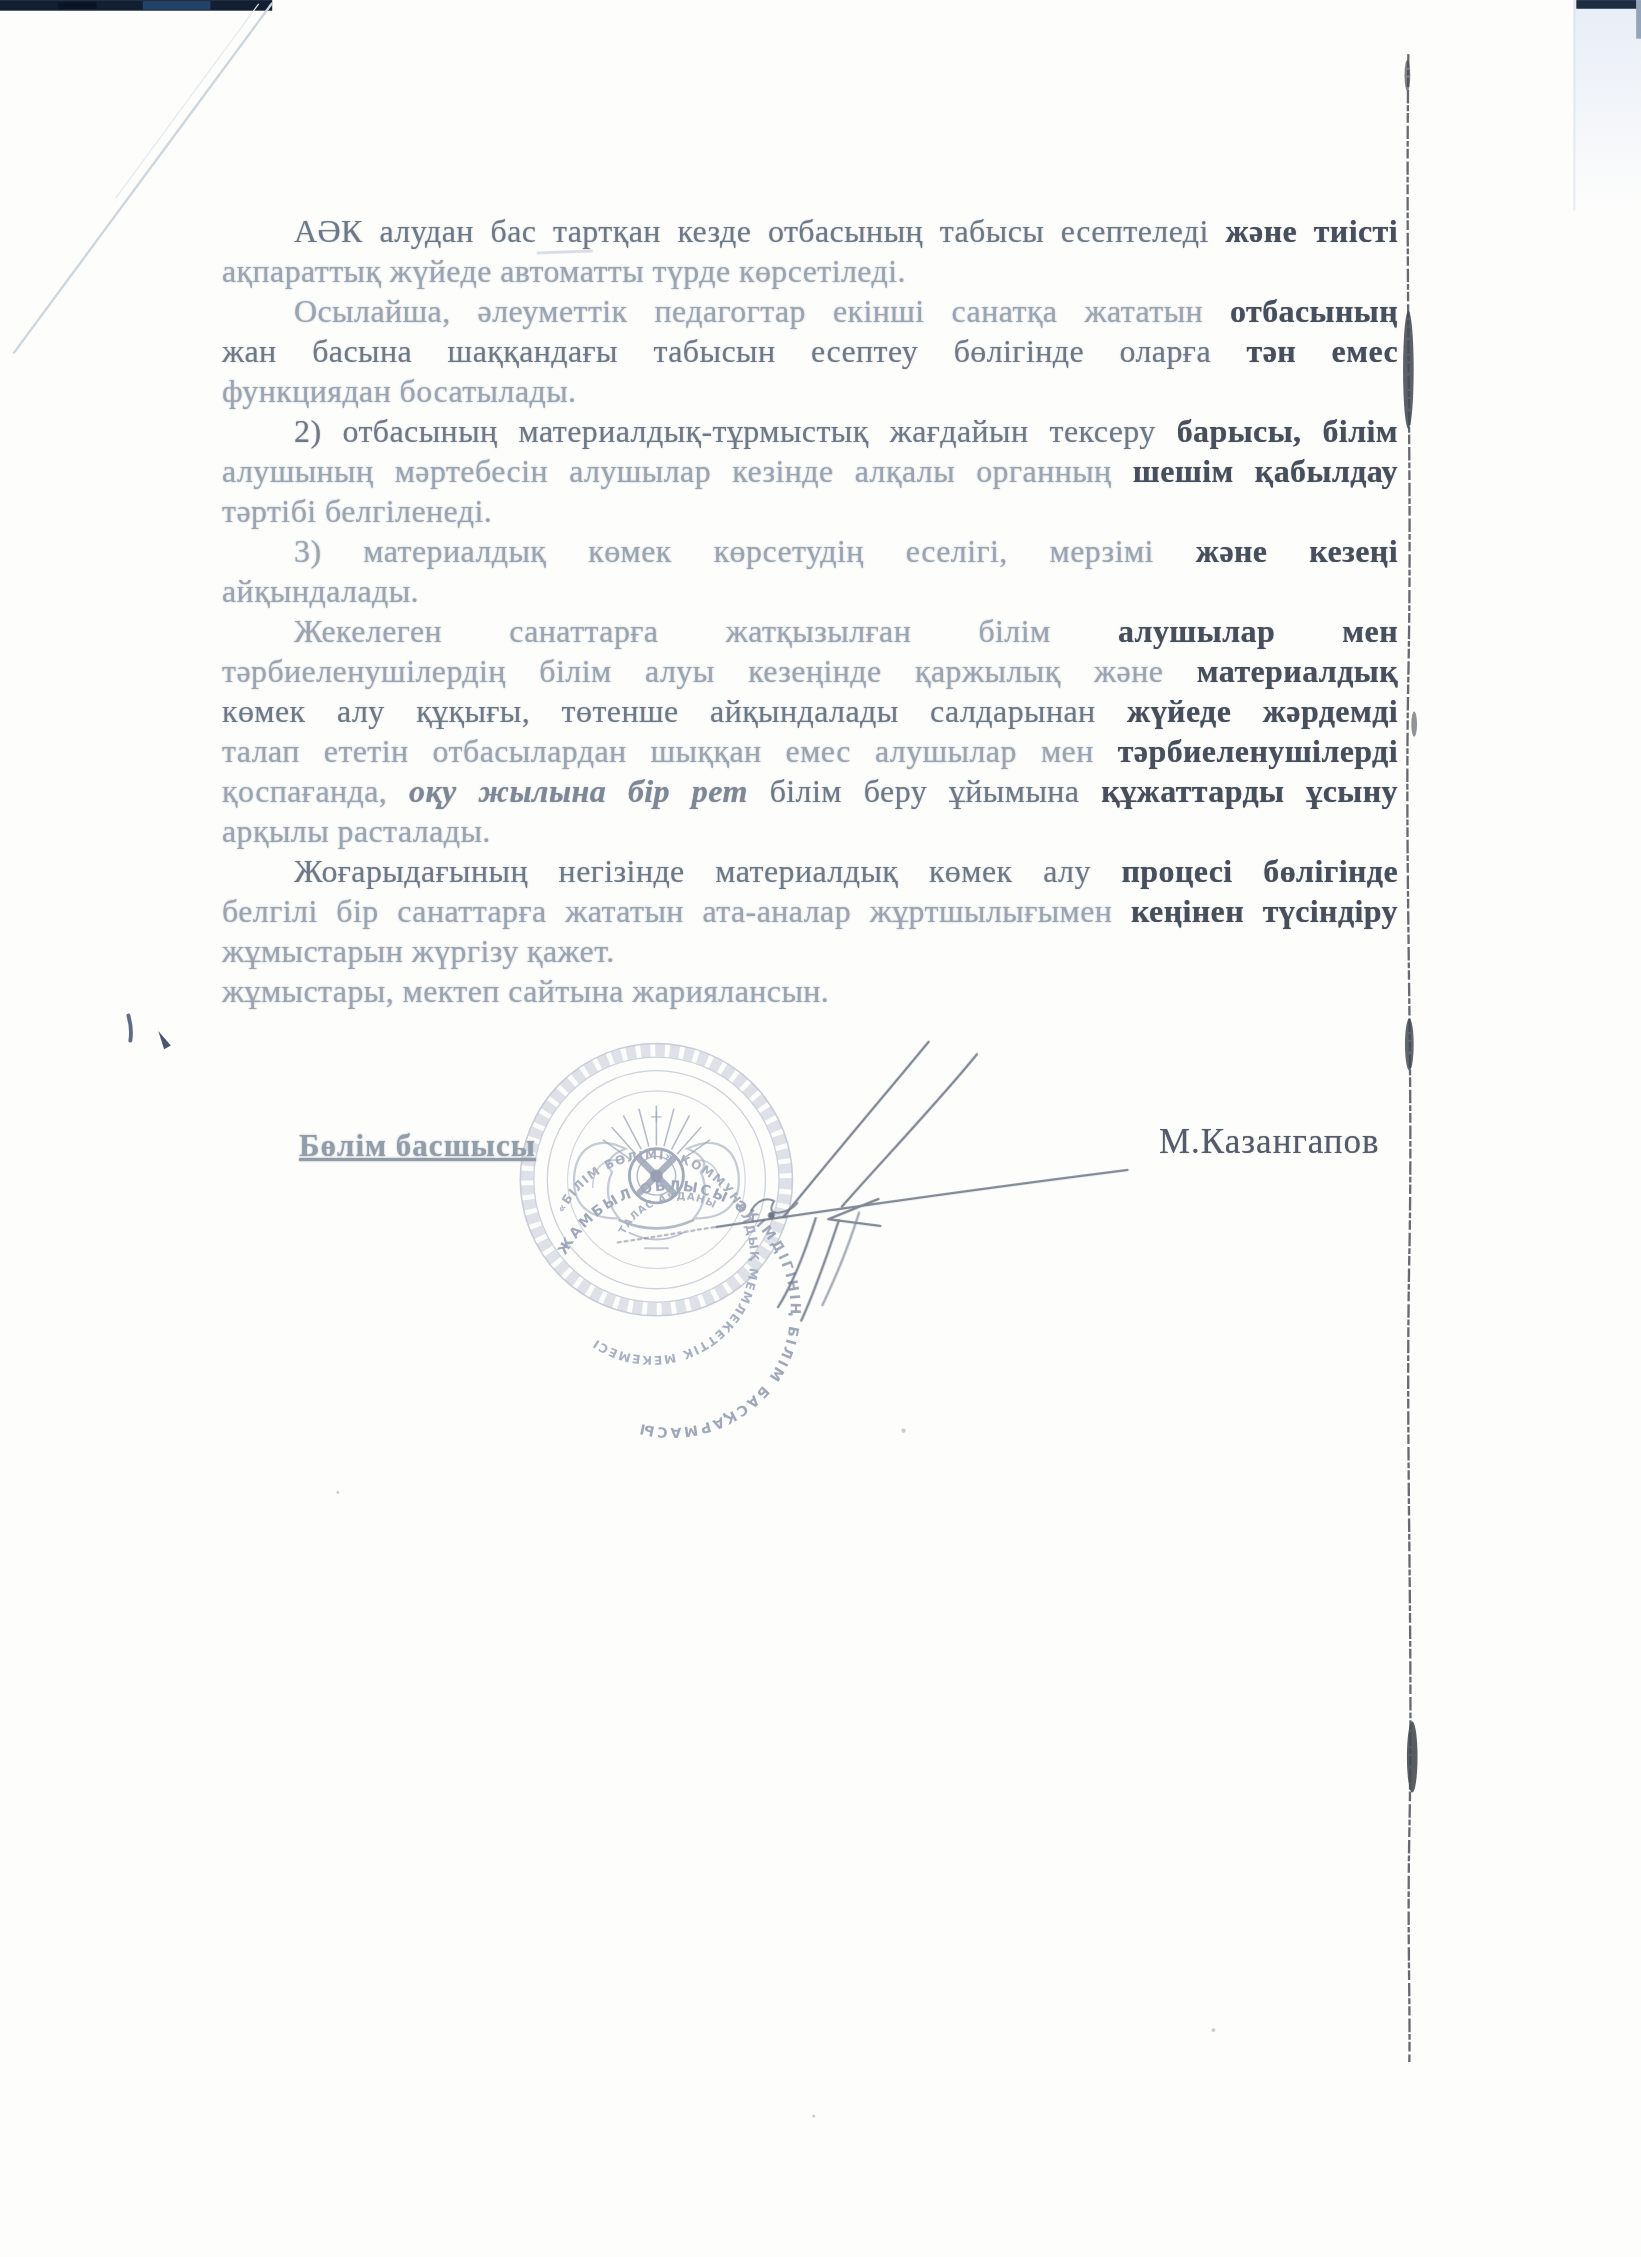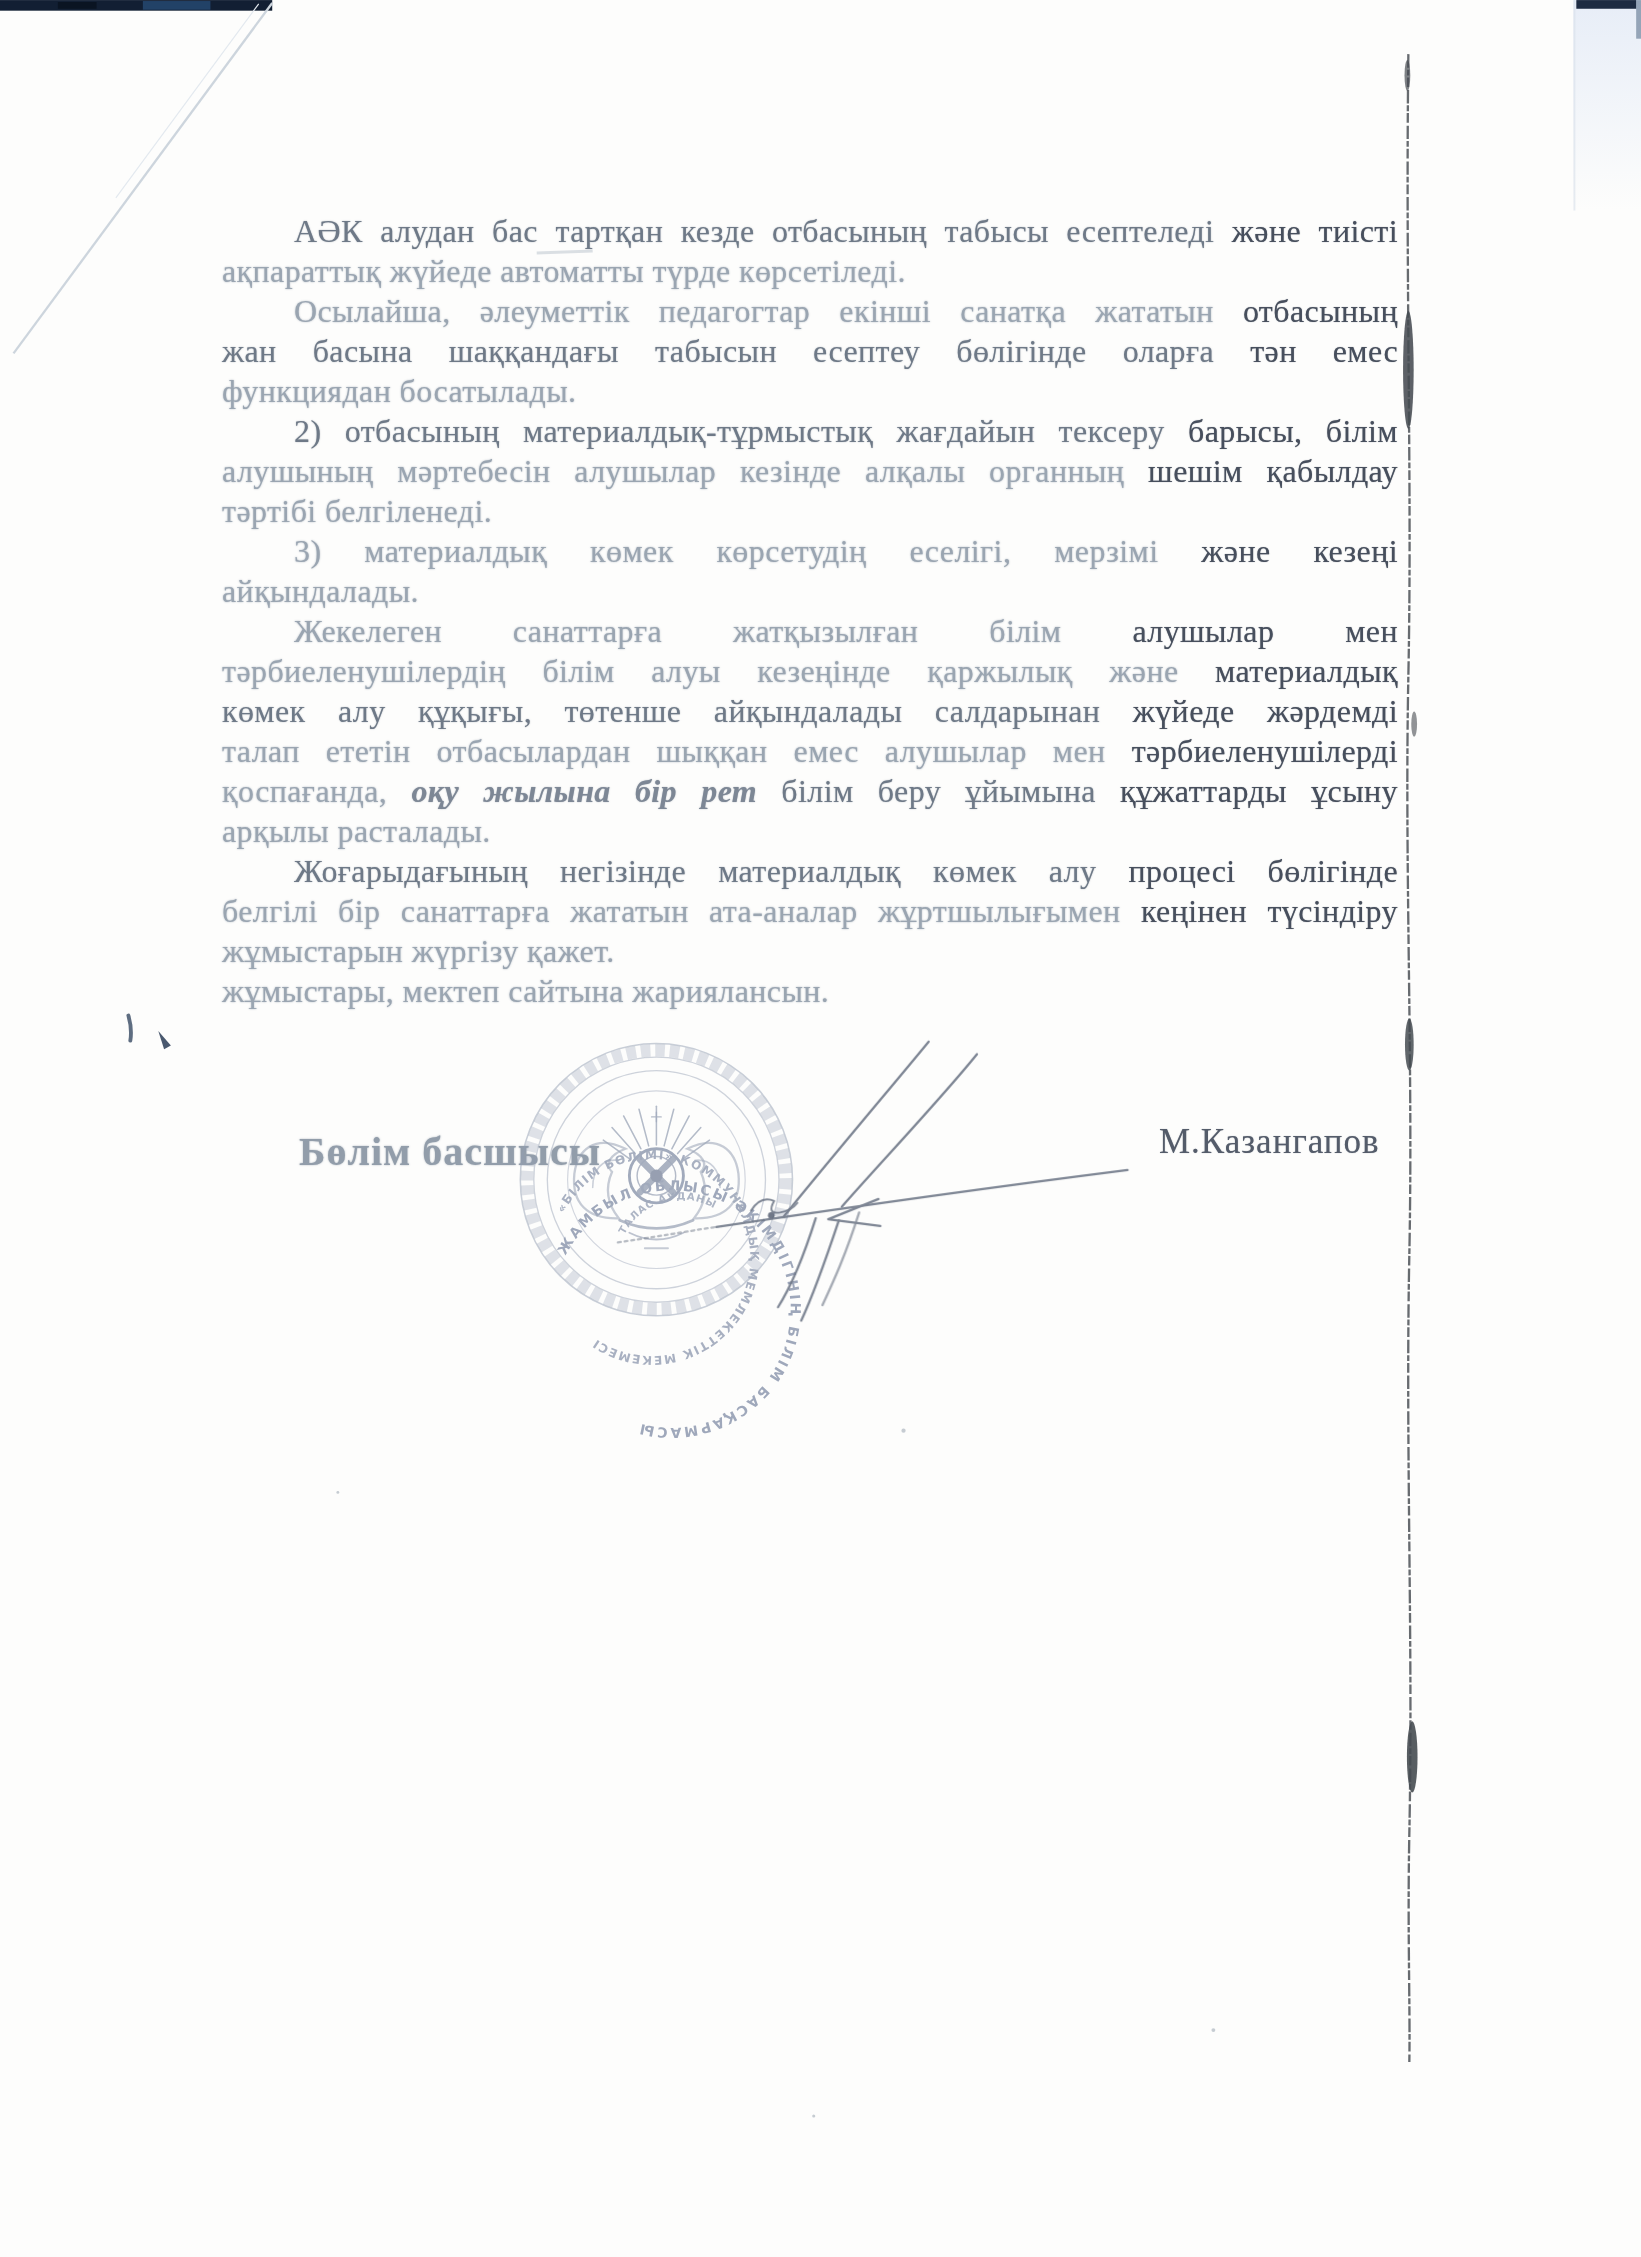--- a/index.html
+++ b/index.html
@@ -11,27 +11,27 @@
   
   .text-block { position:absolute; left:222px; top:211px; width:1176px; }
   .line {
     width:1176px; height:40px; line-height:40px; font-size:32px;
     text-align:justify; text-align-last:justify;
     white-space:normal; letter-spacing:0.4px;
   }
   .line.first { text-indent:72px; }
   .line.last  { text-align-last:left; }
   .seg-n { color:#6e7987; text-shadow:0 0 1.4px rgba(110,121,135,.65); }
-  .seg-b { color:#474f5d; font-weight:normal; text-shadow:0 0 1px rgba(71,79,93,.7); }
+  .seg-b { color:#474f5d; font-weight:bold; text-shadow:0 0 1px rgba(71,79,93,.7); }
   .seg-l { color:#9aa5b1; text-shadow:0 0 1.9px rgba(154,165,177,.85); }
   .seg-i { color:#7d8795; font-style:italic; font-weight:bold; text-shadow:0 0 1.4px rgba(125,135,149,.7); }
   
   .role-label {
-    position:absolute; left:299px; top:1128px; font-size:40px; font-weight:bold;
-    color:#929daa; letter-spacing:1px; text-shadow:0 0 1.9px rgba(146,157,170,.8);
+    position:absolute; left:299px; top:1128px; font-size:31px; font-weight:bold;
+    color:#929daa; letter-spacing:1px; text-shadow:0 0 1.9px rgba(146,157,170,.8);text-decoration:underline;
   }
   .signer-name {
     position:absolute; left:1159px; top:1122px; font-size:35px; font-weight:normal;
     color:#545c6a; letter-spacing:1px; text-shadow:0 0 1px rgba(84,92,106,.6);
   }
   
   .overlay { position:absolute; left:0; top:0; width:1641px; height:2257px; pointer-events:none; }
   .stamp-text { font-family:"DejaVu Sans", sans-serif; font-weight:bold; fill:#8b96ad; }
 </style>
 </head>

